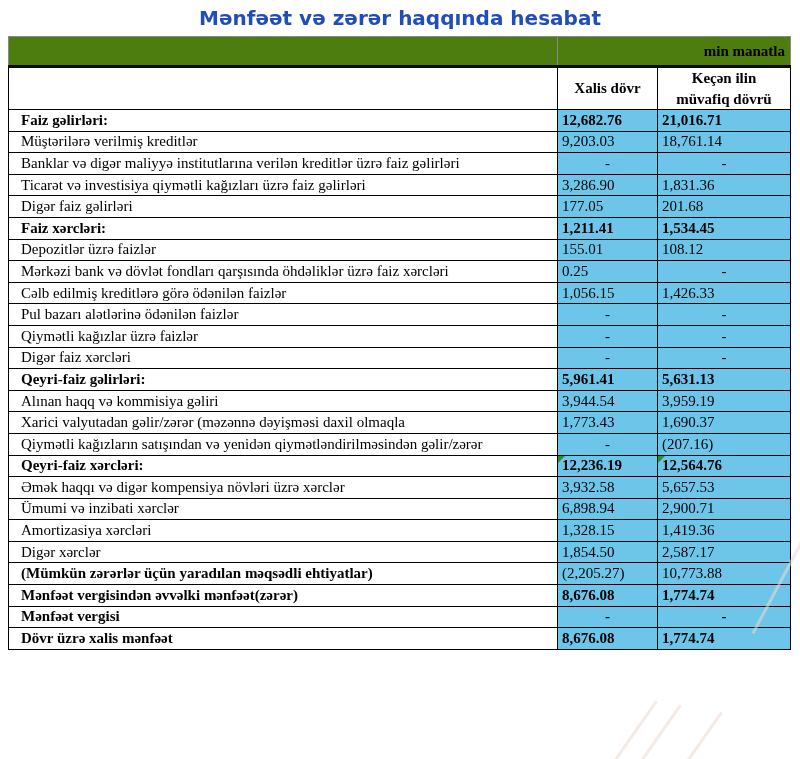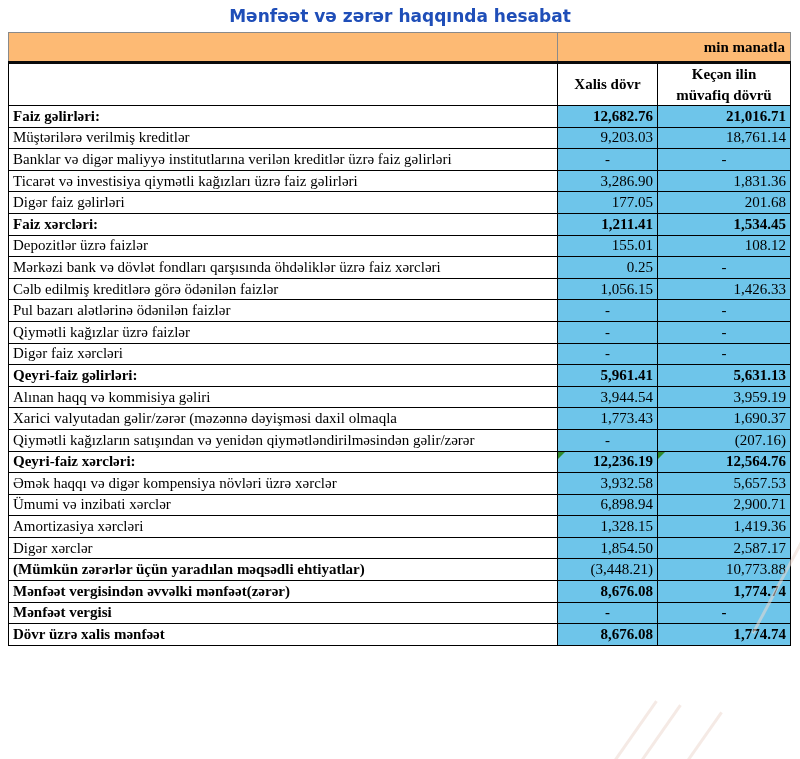--- a/index.html
+++ b/index.html
@@ -10,21 +10,21 @@
     overflow: hidden;
     font-family: "Liberation Serif", serif;
   }
   .page { position: relative; width: 800px; height: 759px; }
 
   .title {
     margin: 6px 0 6px 0;
     text-align: center;
     font-family: "DejaVu Sans", "Liberation Sans", sans-serif;
     font-weight: bold;
-    font-size: 17px;
+    font-size: 20px;
     color: var(--title-blue, #1F4EB8);
   }
 
   table.report-table {
     margin-left: 8px;
     border-collapse: collapse;
     table-layout: fixed;
     width: 782px;
     border: 1px solid #8a8a8a;
   }
@@ -39,21 +39,21 @@
     height: 21.6px;
     overflow: hidden;
     white-space: nowrap;
   }
 
   
   tr.unit-row td {
     border: 1px solid #8a8a8a;
     border-bottom: 3px solid #0a0a0a;
     height: 30px;
-    background: #fdba74;
+    background: #4d7c0f;
   }
   tr.unit-row td.unit-cell {
     text-align: right;
     font-weight: bold;
     padding-right: 5px;
   }
 
   
   tr.header-row th {
     height: 43px;
@@ -64,25 +64,24 @@
     white-space: normal;
     line-height: 1.35;
     padding: 0 6px;
   }
   tr.header-row td.corner-cell { background: #fff; }
 
   
   td.label-cell {
     background: #fff;
     text-align: left;
-    padding-left: 4px;
+    padding-left: 12px;
   }
   td.value-cell {
     background: var(--cell-blue, #6EC5EA);
-    text-align: right;
     padding-right: 4px;
     position: relative;
   }
   td.value-cell.dash { text-align: center; padding-right: 4px; }
   .bold { font-weight: bold; }
 
   
   td.err-marker::before {
     content: "";
     position: absolute;
@@ -229,21 +228,21 @@
     <td class="value-cell">1,328.15</td>
     <td class="value-cell">1,419.36</td>
   </tr>
         <tr>
     <td class="label-cell">Digər xərclər</td>
     <td class="value-cell">1,854.50</td>
     <td class="value-cell">2,587.17</td>
   </tr>
         <tr>
     <td class="label-cell bold">(Mümkün zərərlər üçün yaradılan məqsədli ehtiyatlar)</td>
-    <td class="value-cell">(3,448.21)</td>
+    <td class="value-cell">(2,205.27)</td>
     <td class="value-cell">10,773.88</td>
   </tr>
         <tr>
     <td class="label-cell bold">Mənfəət vergisindən əvvəlki mənfəət(zərər)</td>
     <td class="value-cell bold">8,676.08</td>
     <td class="value-cell bold">1,774.74</td>
   </tr>
         <tr>
     <td class="label-cell bold">Mənfəət vergisi</td>
     <td class="value-cell bold dash">-</td>

